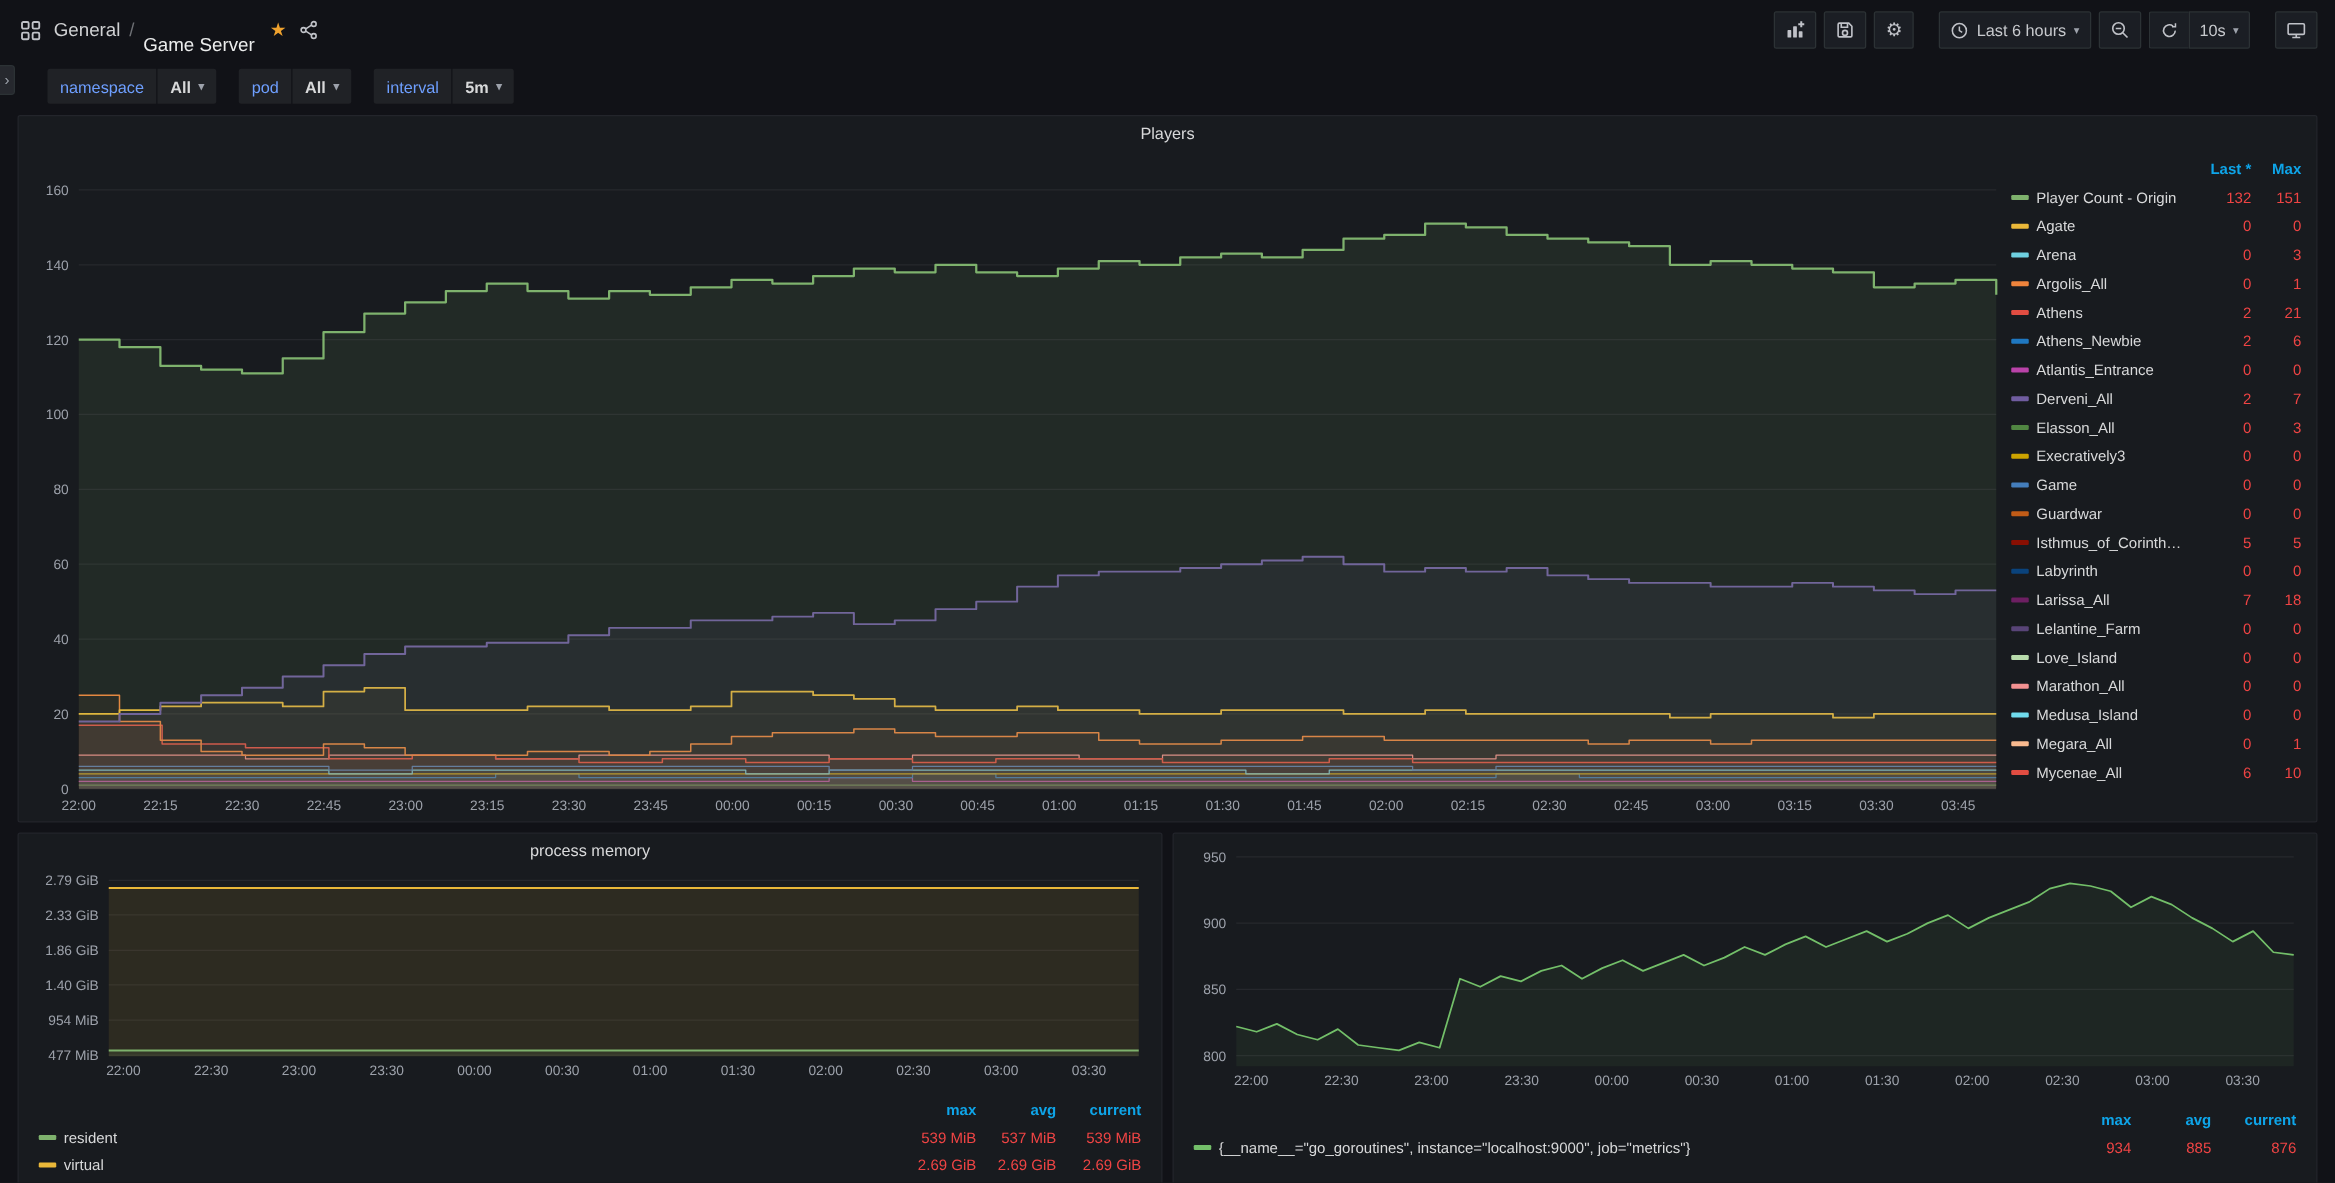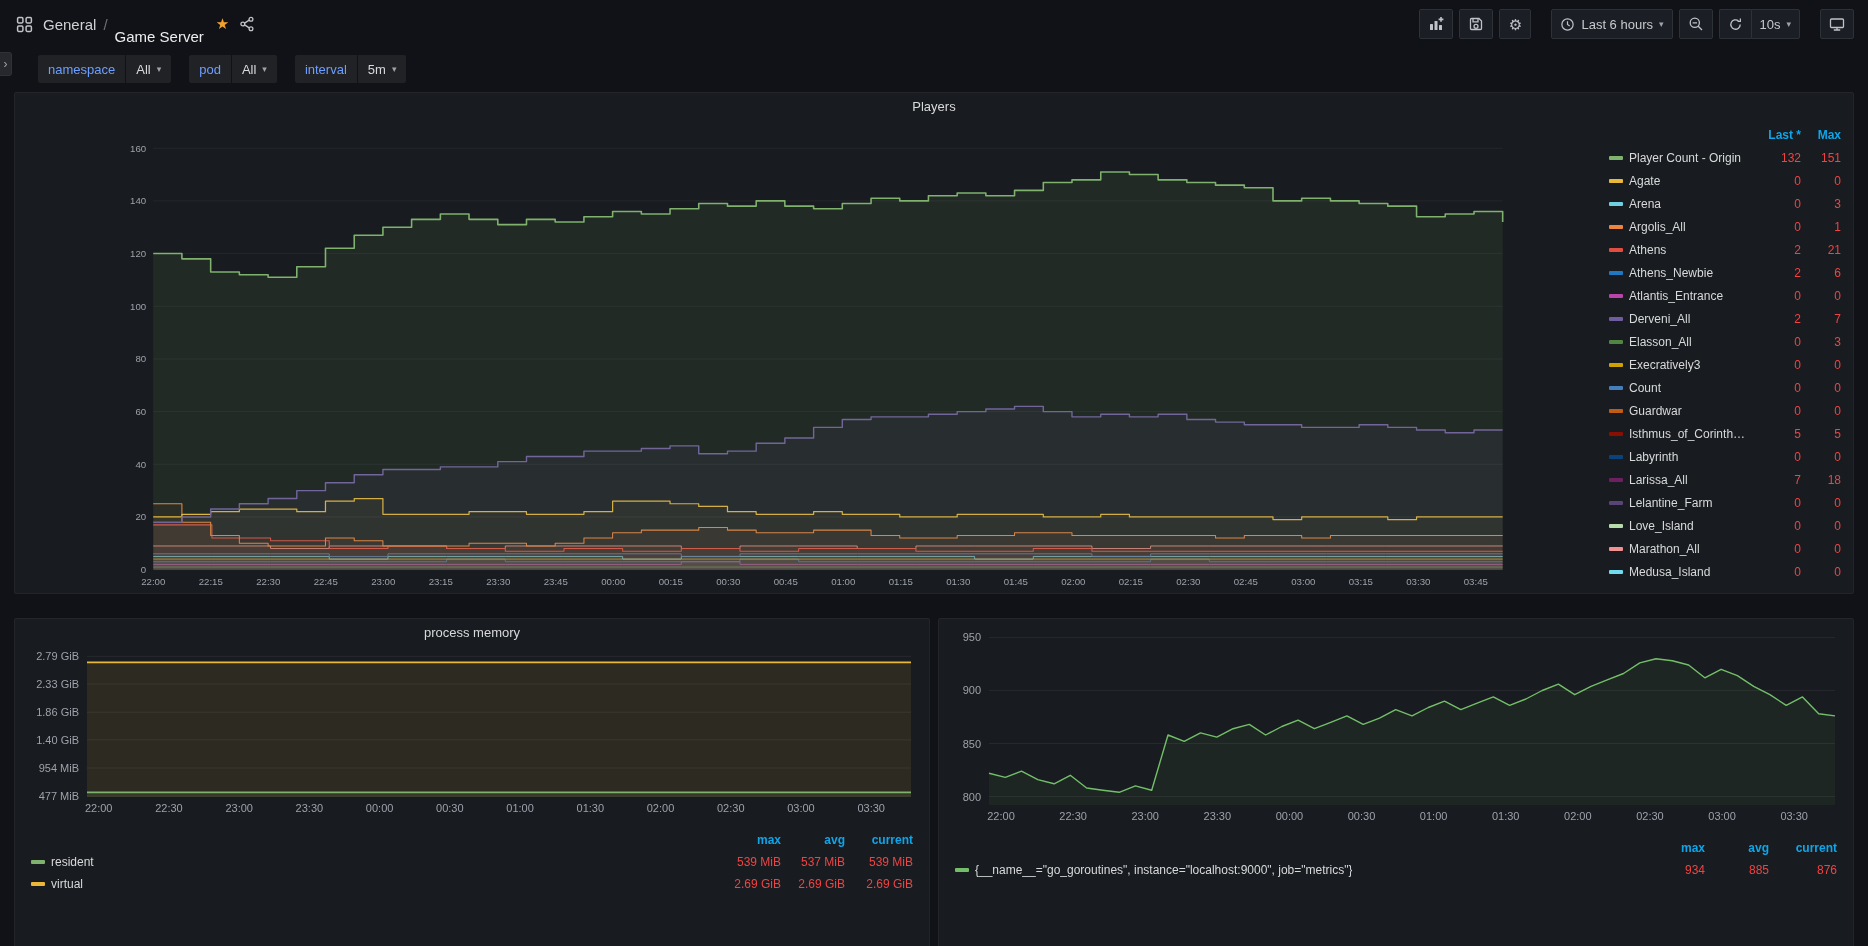--- a/index.html
+++ b/index.html
@@ -50,33 +50,33 @@
     cursor: pointer; z-index: 5;
   }
   
   .submenu { height: 42px; display: flex; align-items: center; gap: 18px; padding: 0 16px 0 38px; }
   .var-chip { display: inline-flex; gap: 1px; }
   .var-label, .var-value {
     height: 28px; display: inline-flex; align-items: center; gap: 6px;
     padding: 0 10px; background: #202226; font-size: 13px;
   }
   .var-label { color: #6e9fff; border-radius: 2px 0 0 2px; }
-  .var-value { color: #d8d9da; border-radius: 0 2px 2px 0; cursor: pointer; }
+  .var-value { color: #d8d9da; border-radius: 0 2px 2px 0; cursor: pointer; font-weight: bold; }
   
   .dashboard { padding: 2px 14px 0 14px; }
   .panel {
     background: #181b1f; border: 1px solid #23252b; border-radius: 2px;
     display: flex; flex-direction: column;
   }
   .panel-title {
     height: 26px; flex: none;
     display: flex; align-items: center; justify-content: center;
     font-size: 13px; font-weight: 500; color: #d8d9da; cursor: pointer;
   }
-  .panel-players { height: 502px; margin-bottom: 24px; }
+  .panel-players { height: 566px; margin-bottom: 8px; }
   .players-body { flex: 1; min-height: 0; display: flex; padding: 2px 6px 4px 6px; }
   svg.chart { display: block; }
   .players-chart-svg { flex: 1; height: 100%; min-width: 0; }
   .players-legend { width: 242px; flex: none; overflow: hidden; padding: 2px 6px 0 4px; }
   
   .legend { font-size: 12px; }
   .lg-row { display: grid; align-items: center; column-gap: 6px; }
   .players-legend .lg-row { grid-template-columns: 1fr 46px 34px; height: 23px; }
   .half-legend .lg-row { grid-template-columns: 1fr 64px 58px 62px; height: 22px; }
   .lg-head { color: #0ea5e9; font-weight: 700; }
@@ -362,21 +362,21 @@
             <span class="lg-name">
               <i class="lg-swatch" style="background: rgb(204, 163, 0);"></i>
               <span>Execratively3</span>
             </span>
             <span class="lg-val">0</span>
             <span class="lg-val">0</span>
           </div>
           <div class="lg-row">
             <span class="lg-name">
               <i class="lg-swatch" style="background: rgb(68, 126, 188);"></i>
-              <span>Count</span>
+              <span>Game</span>
             </span>
             <span class="lg-val">0</span>
             <span class="lg-val">0</span>
           </div>
           <div class="lg-row">
             <span class="lg-name">
               <i class="lg-swatch" style="background: rgb(193, 92, 23);"></i>
               <span>Guardwar</span>
             </span>
             <span class="lg-val">0</span>

